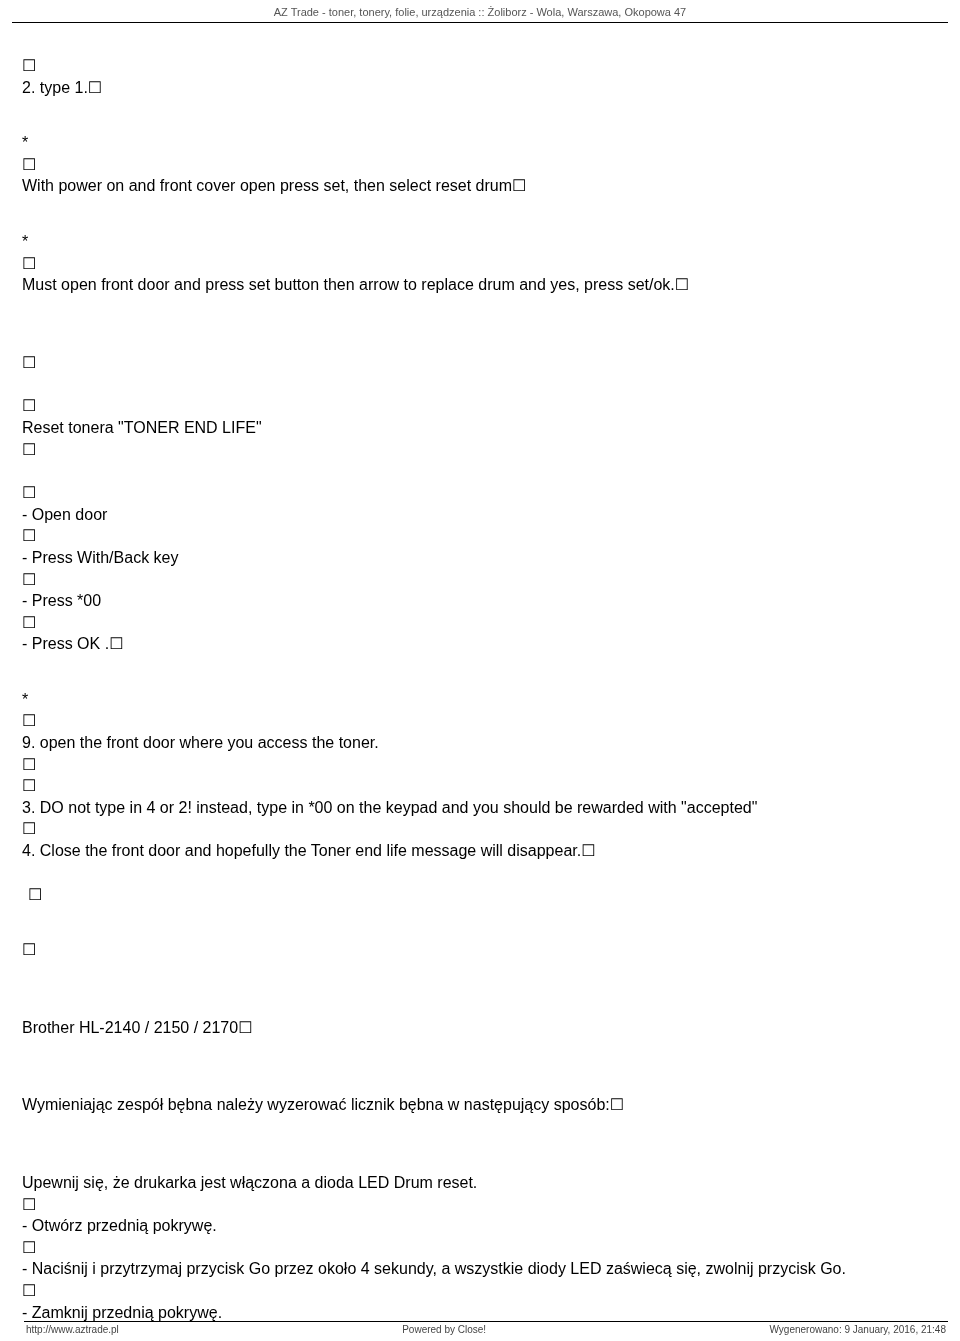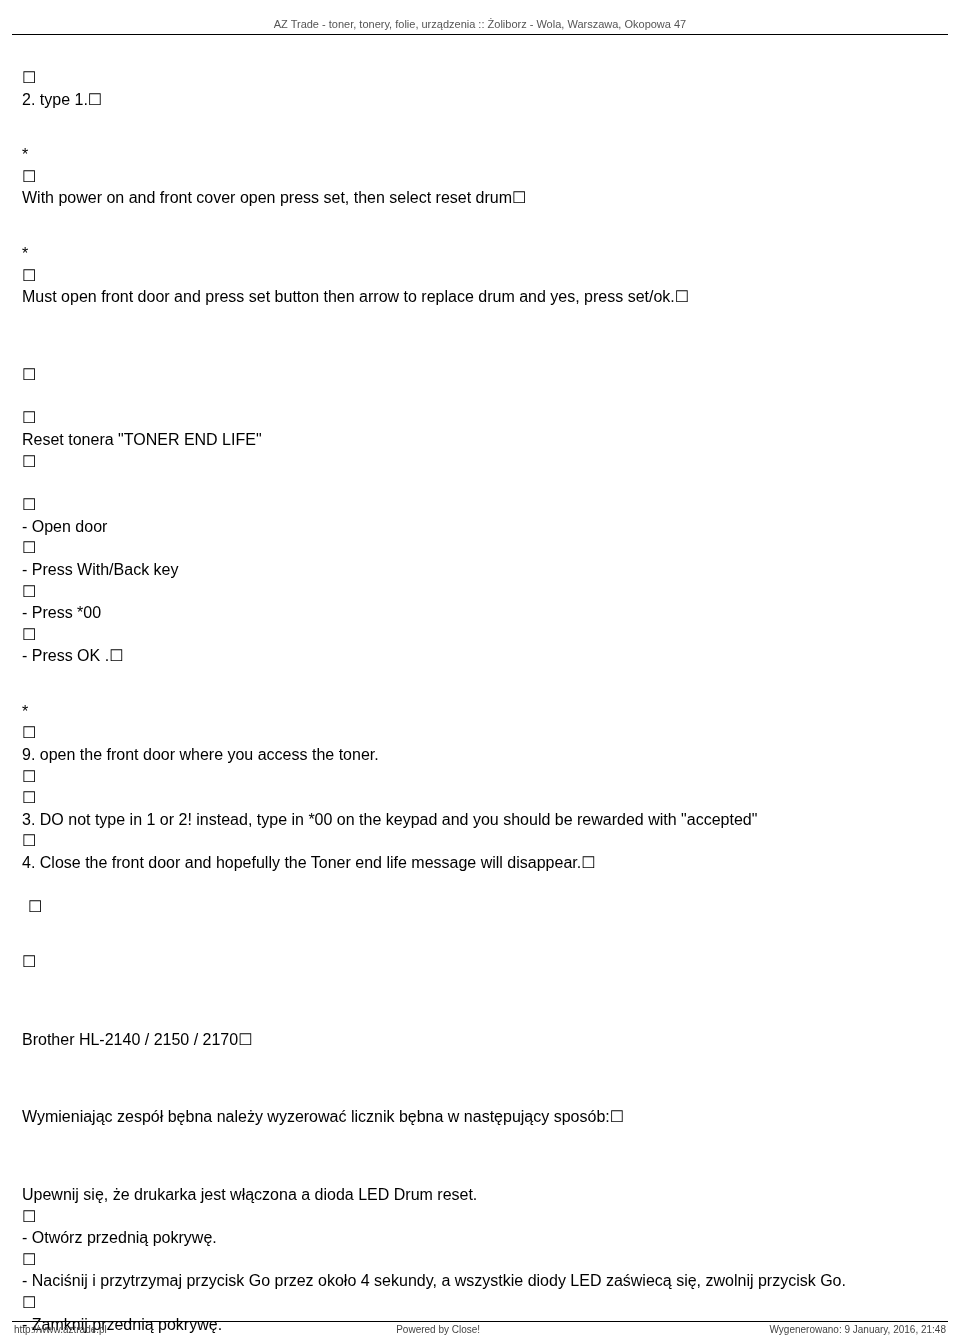--- a/index.html
+++ b/index.html
@@ -12,21 +12,21 @@
   .page {
     width: 960px;
     min-height: 1341px;
     position: relative;
     box-sizing: border-box;
   }
   .header-title {
     text-align: center;
     font-size: 11px;
     color: #555;
-    padding-top: 18px;
+    padding-top: 6px;
     padding-bottom: 4px;
   }
   .header-rule {
     border: none;
     border-top: 1.5px solid #000;
     margin: 0 12px 0 12px;
   }
   .content {
     padding: 32px 22px 0 22px;
     font-size: 16px;
@@ -37,21 +37,21 @@
     padding: 0;
   }
   .sp-lg { height: 34px; }
   .sp-md { height: 22px; }
   .box {
     display: inline-block;
     font-family: Arial, sans-serif;
   }
   .footer {
     position: absolute;
-    left: 0;
+    left: 12px;
     right: 0;
     bottom: 6px;
     text-align: center;
   }
   .footer-rule {
     border: none;
     border-top: 1px solid #000;
     margin: 0 12px 2px 12px;
   }
   .footer-row {
@@ -108,21 +108,21 @@
     <div class="line"><span class="box">☐</span></div>
     <div class="line">- Press OK .☐</div>
 
     <div class="sp-lg"></div>
 
     <div class="line">*</div>
     <div class="line"><span class="box">☐</span></div>
     <div class="line">9. open the front door where you access the toner.</div>
     <div class="line"><span class="box">☐</span></div>
     <div class="line"><span class="box">☐</span></div>
-    <div class="line">3. DO not type in 1 or 2! instead, type in *00 on the keypad and you should be rewarded with "accepted"</div>
+    <div class="line">3. DO not type in 4 or 2! instead, type in *00 on the keypad and you should be rewarded with "accepted"</div>
     <div class="line"><span class="box">☐</span></div>
     <div class="line">4. Close the front door and hopefully the Toner end life message will disappear.☐</div>
 
     <div class="sp-md"></div>
 
     <div class="line" style="padding-left:6px;"><span class="box">☐</span></div>
 
     <div class="sp-lg"></div>
 
     <div class="line"><span class="box">☐</span></div>

